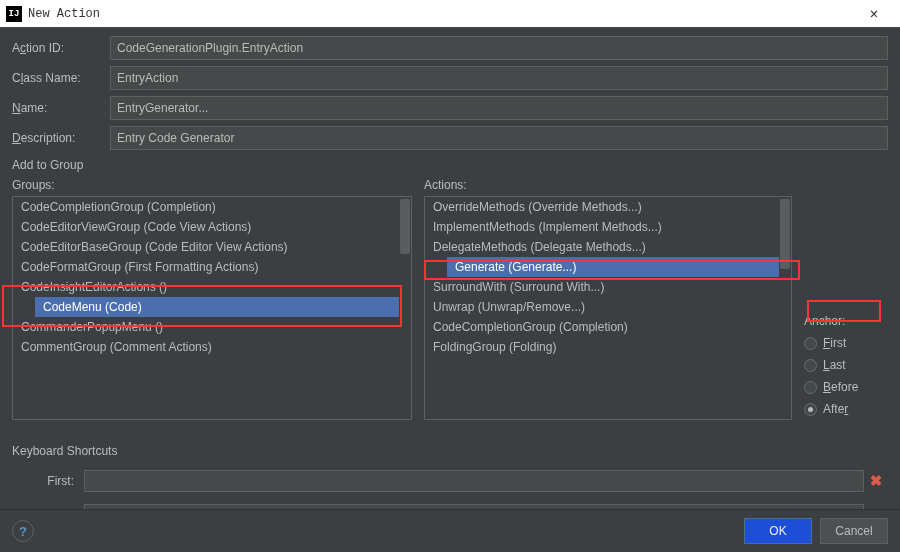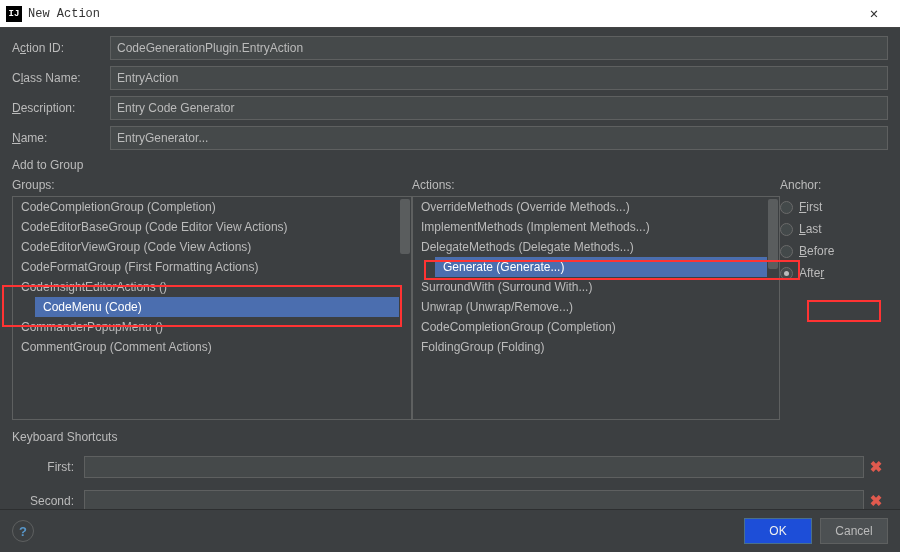--- a/index.html
+++ b/index.html
@@ -54,22 +54,22 @@
     font-size:12px;
     font-family:inherit;
   }
   .section-label {
     margin-top: 8px;
     margin-bottom: 6px;
     color:#bbbbbb;
   }
   .cols {
     display:flex;
-    gap:0;
-    align-items:flex-start;
+    gap:12px;
+    align-items:flex-end;
   }
   .col {
     display:flex; flex-direction:column;
   }
   .col-groups { width: 400px; }
   .col-actions { width: 368px; }
   .col-anchor { width: 78px; }
   .col-header { margin-bottom:4px; color:#bbbbbb; }
   .listbox {
     background:#3c3f41;
@@ -113,21 +113,21 @@
   .radio-dot.sel::after {
     content:""; width:5px; height:5px; border-radius:50%;
     background:#bbbbbb;
   }
   .radio-label .ul { text-decoration: underline; }
   .annot-box {
     position:absolute;
     border:2px solid #ff3333;
     pointer-events:none;
   }
-  .shortcuts-label { margin-top: 10px; margin-bottom: 8px; }
+  .shortcuts-label { margin-top: 24px; margin-bottom: 8px; }
   .sc-row {
     display:flex; align-items:center;
     margin-bottom:8px;
     margin-top:12px;
   }
   .sc-row label { width:72px; text-align:right; padding-right:10px; color:#bbbbbb; }
   .sc-row .sc-input {
     flex:1;
     background:#45494a;
     border:1px solid #5e6060;
@@ -186,38 +186,38 @@
 
   <div class="form-row">
     <label><span>A</span><span class="ul">c</span><span>tion ID:</span></label>
     <input type="text" value="CodeGenerationPlugin.EntryAction" style="">
   </div>
   <div class="form-row">
     <label><span>C</span><span class="ul">l</span><span>ass Name:</span></label>
     <input type="text" value="EntryAction" style="">
   </div>
   <div class="form-row">
+    <label><span></span><span class="ul">N</span><span>ame:</span></label>
+    <input type="text" value="EntryGenerator..." style="">
+  </div>
+  <div class="form-row">
     <label><span></span><span class="ul">D</span><span>escription:</span></label>
     <input type="text" value="Entry Code Generator" style="">
-  </div>
-  <div class="form-row">
-    <label><span></span><span class="ul">N</span><span>ame:</span></label>
-    <input type="text" value="EntryGenerator..." style="">
   </div>
 
   <div class="section-label">Add to Group</div>
 
   <div class="cols" style="position:relative;">
 
     <div class="col col-groups">
       <div class="col-header"><span></span><span class="ul">G</span><span>roups:</span></div>
       <div class="listbox" id="groups-listbox">
         <div class="list-item">CodeCompletionGroup (Completion)</div>
+            <div class="list-item">CodeEditorViewGroup (Code View Actions)</div>
             <div class="list-item">CodeEditorBaseGroup (Code Editor View Actions)</div>
-            <div class="list-item">CodeEditorViewGroup (Code View Actions)</div>
             <div class="list-item">CodeFormatGroup (First Formatting Actions)</div>
             <div class="list-item">CodeInsightEditorActions ()</div>
             <div class="list-item selected">CodeMenu (Code)</div>
             <div class="list-item">CommanderPopupMenu ()</div>
             <div class="list-item">CommentGroup (Comment Actions)</div>
             <div class="scroll">
               <div class="thumb" style="top:2px;height:55px;"></div>
             </div>
       </div>
     </div>

